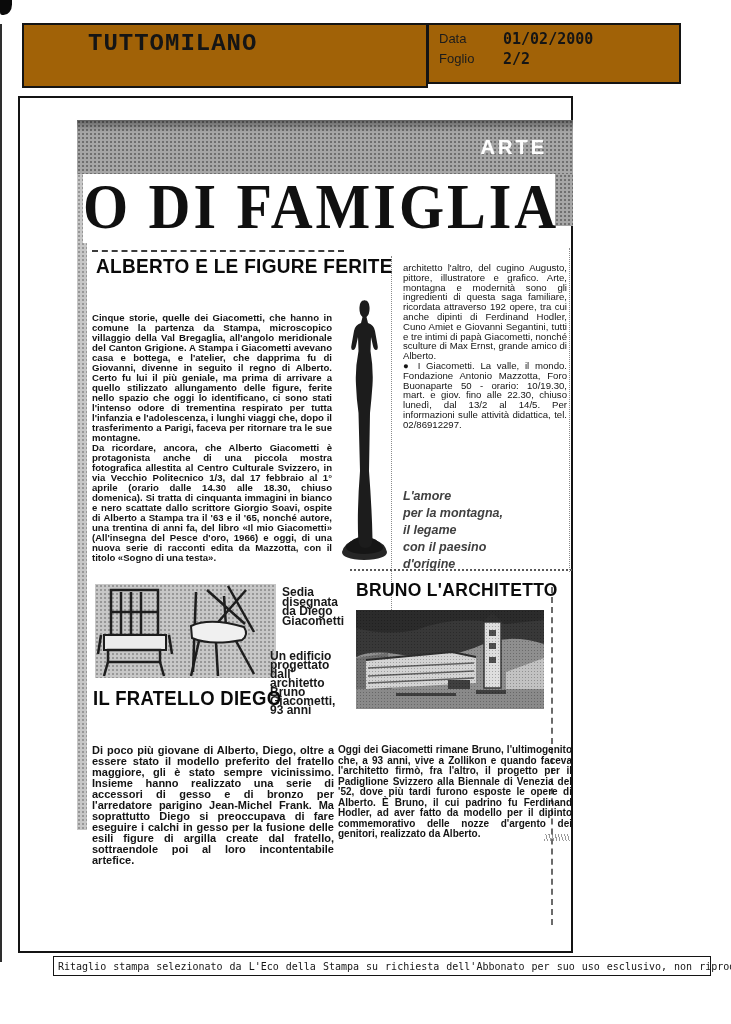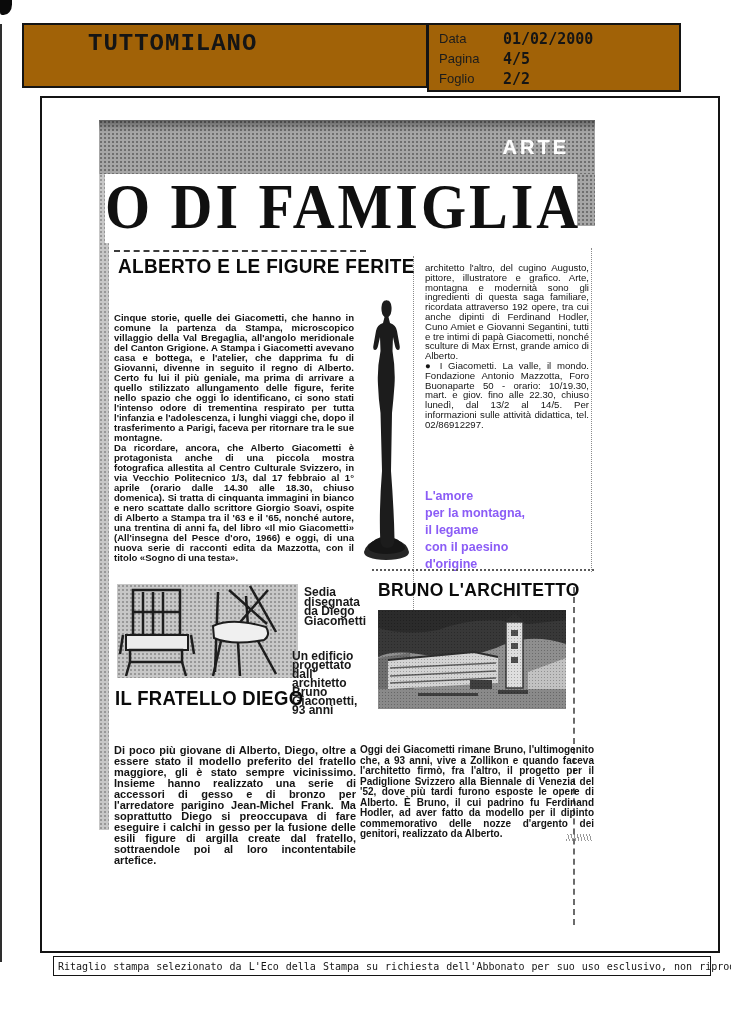--- a/index.html
+++ b/index.html
@@ -8,27 +8,27 @@
 
   
   .edge-line{position:absolute;left:0;top:24px;width:2px;height:938px;background:#2e2e2e;}
   .corner-blob{position:absolute;left:0;top:0;width:12px;height:15px;background:#0a0a0a;border-radius:0 0 70% 20%;}
 
   
   .hbox{position:absolute;border:2px solid #141414;background:#a16207;box-sizing:border-box;}
   .hbox-left{left:22px;top:23px;width:406px;height:65px;}
   .brand{position:absolute;left:64px;top:5px;font-family:"Liberation Mono",monospace;
          font-size:24px;font-weight:600;letter-spacing:1px;color:#151515;}
-  .hbox-right{left:427px;top:23px;width:254px;height:69px;padding:4px 0 0 10px;}
+  .hbox-right{left:427px;top:23px;width:254px;height:61px;padding:4px 0 0 10px;}
   .meta-row{display:flex;line-height:20px;}
   .meta-label{width:64px;font-size:13px;color:#1c1c1c;}
   .meta-value{font-family:"DejaVu Sans Mono",monospace;font-size:15px;font-weight:600;color:#151515;}
 
   
-  .main-box{position:absolute;left:40px;top:96px;width:680px;height:857px;
+  .main-box{position:absolute;left:18px;top:96px;width:555px;height:857px;
             border:2px solid #141414;box-sizing:border-box;background:#fff;}
 
   .halftone{background-color:#a6a6a6;
             background-image:radial-gradient(circle,#6f6f6f 1px,rgba(0,0,0,0) 1.25px);
             background-size:4px 4px;}
   .halftone-light{background-color:#c7c7c7;
             background-image:radial-gradient(circle,#979797 1px,rgba(0,0,0,0) 1.2px);
             background-size:4px 4px;}
   .gray-top{position:absolute;left:57px;top:22px;width:496px;height:55px;}
   .gray-top:after{content:"";position:absolute;left:0;top:0;right:0;height:12px;
@@ -55,21 +55,21 @@
   .subhead-diego{left:73px;top:589px;font-size:18.5px;}
 
   .body-col{position:absolute;text-align:justify;color:#141414;}
   .body-bold{font-weight:700;margin-top:25px;}
   .col-alberto{left:72px;top:190px;width:240px;font-size:9.6px;line-height:10px;word-spacing:-0.3px;}
   .col-alberto p{margin:0;}
   .col-right{left:383px;top:165px;width:164px;font-size:9.6px;line-height:9.8px;font-weight:400;}
   .col-right p{margin:0;}
   .event-title{font-weight:400;}
   .quote{left:383px;top:390px;width:160px;font-size:12.5px;line-height:17px;
-         font-weight:700;text-align:left;color:#8b5cf6;}
+         font-weight:700;font-style:italic;text-align:left;color:#404040;}
   .col-diego{left:72px;top:622px;width:242px;font-size:11px;line-height:11px;}
   .col-bruno{left:318px;top:622px;width:234px;font-size:10px;line-height:10.5px;}
 
   .prelines{white-space:pre-line;}
   .caption{position:absolute;font-size:12px;line-height:9.6px;font-weight:700;color:#181818;}
   .caption-chair{left:262px;top:490px;width:64px;}
   .caption-building{left:250px;top:554px;width:78px;text-align:left;line-height:9px;}
 
   .figure{position:absolute;}
   .fig-statue{left:316px;top:196px;width:56px;height:270px;}
@@ -96,24 +96,20 @@
   <div class="corner-blob"></div>
   <div class="edge-line"></div>
 
   <div class="hbox hbox-left">
     <div class="brand">TUTTOMILANO</div>
   </div>
   <div class="hbox hbox-right">
     <div class="meta-row">
       <span class="meta-label">Data</span>
       <span class="meta-value">01/02/2000</span>
-    </div>
-    <div class="meta-row">
-      <span class="meta-label">Pagina</span>
-      <span class="meta-value">4/5</span>
     </div>
     <div class="meta-row">
       <span class="meta-label">Foglio</span>
       <span class="meta-value">2/2</span>
     </div>
   </div>
 
   <div class="main-box">
 
     <div class="gray-top halftone">

